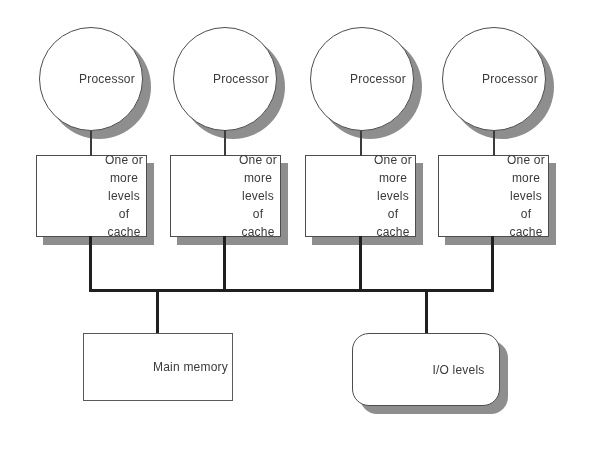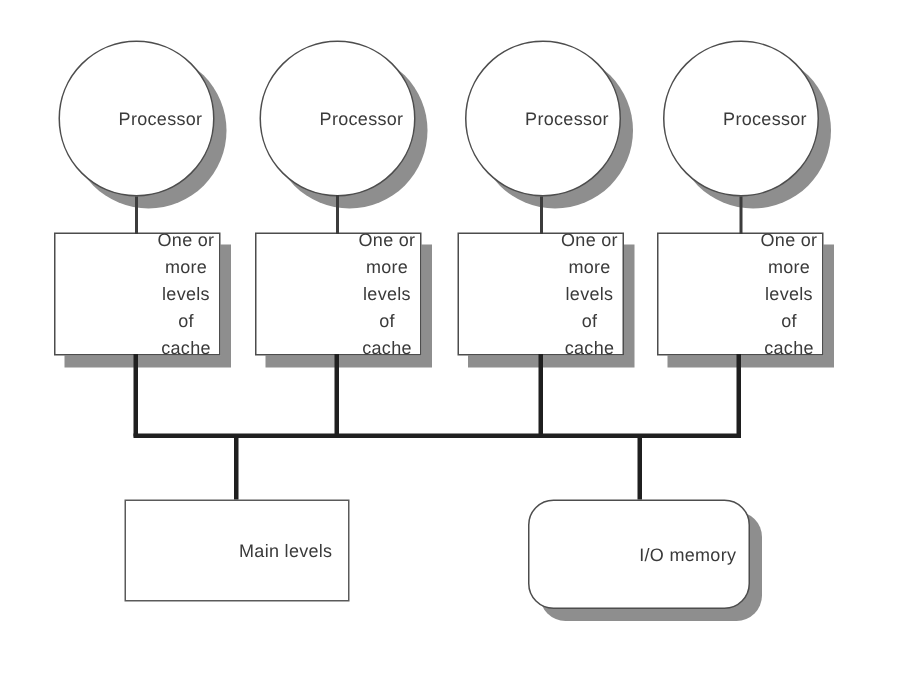--- a/index.html
+++ b/index.html
@@ -136,20 +136,20 @@
   <div class="vline thick k2"></div>
   <div class="vline thick k3"></div>
   <div class="vline thick k4"></div>
 
   <div class="hline bus"></div>
 
   <div class="vline thick drop-mem"></div>
   <div class="vline thick drop-io"></div>
 
   <div class="box memory">
-    <span class="lbl">Main levels</span>
+    <span class="lbl">Main memory</span>
   </div>
 
   <div class="box io">
-    <span class="lbl">I/O memory</span>
+    <span class="lbl">I/O levels</span>
   </div>
 
 </div>
 
 </body></html>

